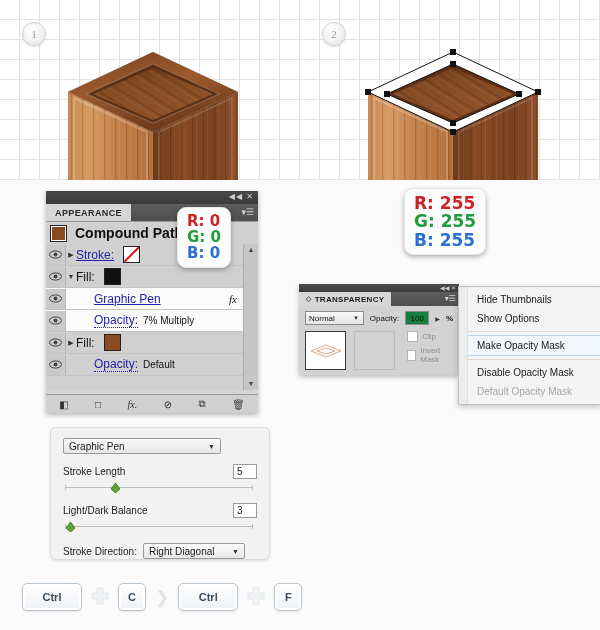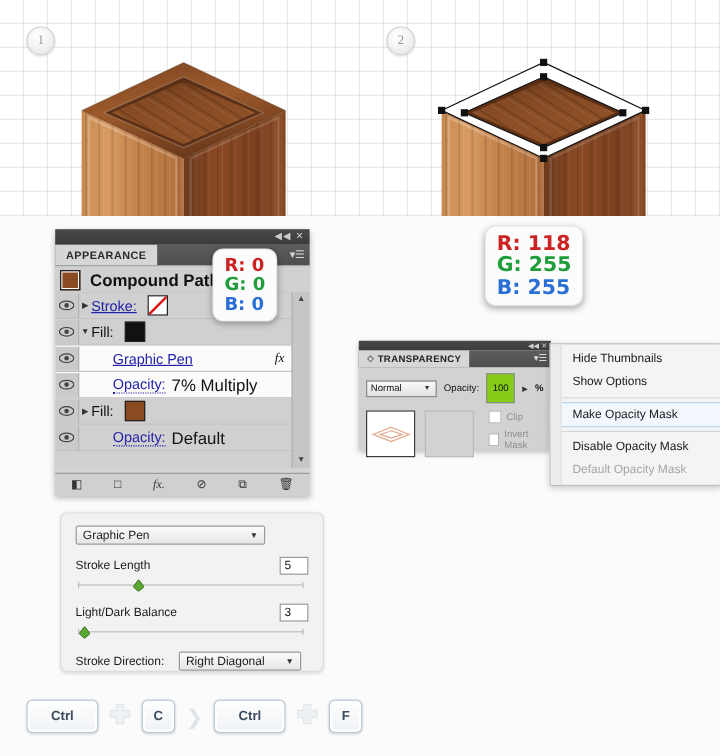--- a/index.html
+++ b/index.html
@@ -97,21 +97,21 @@
     position:relative;overflow:hidden;
   }
   .sw-none:after{
     content:"";position:absolute;left:-3px;top:6px;width:22px;height:1.5px;
     background:#d11;transform:rotate(-45deg);
   }
   .sw-black{width:15px;height:15px;background:#111;border:1px solid #222;margin-left:9px;}
   .sw-brown{width:15px;height:15px;background:#8a4b22;border:1px solid #222;margin-left:9px;}
   .indent{margin-left:28px;}
   .fxmark{margin-left:auto;margin-right:7px;font-style:italic;font-family:"Liberation Serif",serif;font-size:11px;color:#111;}
-  .opval{margin-left:5px;color:#111;font-size:14px;}
+  .opval{margin-left:5px;color:#111;font-size:10px;}
   .ap-scroll{
     position:absolute;right:0;top:22px;bottom:0;width:14px;background:#c6c6c6;
     border-left:1px solid #aeaeae;
   }
   .ap-scroll .arr{
     height:12px;text-align:center;font-size:7px;color:#444;line-height:12px;
   }
   .ap-scroll .arr.bot{position:absolute;bottom:0;left:0;right:0;}
   .ap-footer{
     position:absolute;left:0;right:0;bottom:0;height:18px;
@@ -151,21 +151,21 @@
   .tr-body{background:#d2d2d2;height:69px;padding:5px 6px 0 6px;box-sizing:border-box;}
   .tr-row1{display:flex;align-items:center;gap:6px;}
   .tr-select{
     width:68px;height:14px;background:linear-gradient(#fafafa,#e2e2e2);
     border:1px solid #8c8c8c;display:flex;align-items:center;
     padding:0 3px;font-size:8px;color:#111;position:relative;box-sizing:border-box;
   }
   .tr-select .cv{position:absolute;right:4px;font-size:6px;color:#333;}
   .tr-oplabel{font-size:8px;color:#111;}
   .tr-opfield{
-    width:28px;height:25px;background:#84cc16;border:1px solid #8c8c8c;
+    width:28px;height:14px;background:#15803d;border:1px solid #8c8c8c;
     font-size:8px;color:#111;display:flex;align-items:center;justify-content:center;
     box-sizing:border-box;
   }
   .tr-arrow{font-size:6px;color:#333;}
   .tr-pct{font-size:8px;color:#111;font-weight:bold;}
   .tr-row2{display:flex;margin-top:6px;gap:8px;align-items:flex-start;}
   .tr-thumbbox{
     width:48px;height:37px;background:#fff;border:1px solid #3a3a3a;
     display:flex;align-items:center;justify-content:center;
   }
@@ -220,21 +220,21 @@
     position:relative;height:10px;margin-top:4px;
   }
   .gp-track .line{
     position:absolute;left:2px;right:4px;top:4px;height:1px;background:#bdbdbd;
   }
   .gp-track .line:before{content:"";position:absolute;left:0;top:-2px;width:1px;height:5px;background:#bdbdbd;}
   .gp-track .line:after{content:"";position:absolute;right:0;top:-2px;width:1px;height:5px;background:#bdbdbd;}
   .gp-knob{
     position:absolute;top:0;width:9px;height:10px;
   }
-  .gp-dirrow{display:flex;align-items:center;margin-top:11px;gap:12px;}
+  .gp-dirrow{display:flex;align-items:center;margin-top:11px;gap:6px;}
   .gp-dirselect{
     width:102px;height:16px;box-sizing:border-box;
     background:linear-gradient(#fbfbfb,#e6e6e6);
     border:1px solid #9a9a9a;border-radius:2px;
     display:flex;align-items:center;padding:0 5px;position:relative;font-size:10px;
   }
   .gp-dirselect .cv{position:absolute;right:5px;font-size:7px;color:#333;}
 
   
   #shortcuts{
@@ -451,21 +451,21 @@
   </div>
 </div>
 
 <div id="rgb-black" class="rgbcallout">
   <div class="cR">R: 0</div>
   <div class="cG">G: 0</div>
   <div class="cB">B: 0</div>
 </div>
 
 <div id="rgb-white" class="rgbcallout">
-  <div class="cR">R: 118</div>
+  <div class="cR">R: 255</div>
   <div class="cG">G: 255</div>
   <div class="cB">B: 255</div>
 </div>
 
 <div id="transparency">
   <div class="tr-titlebar">
     <span class="tb-icons">◀◀ ✕</span>
   </div>
   <div class="tr-tabrow">
     <div class="tr-tab">

